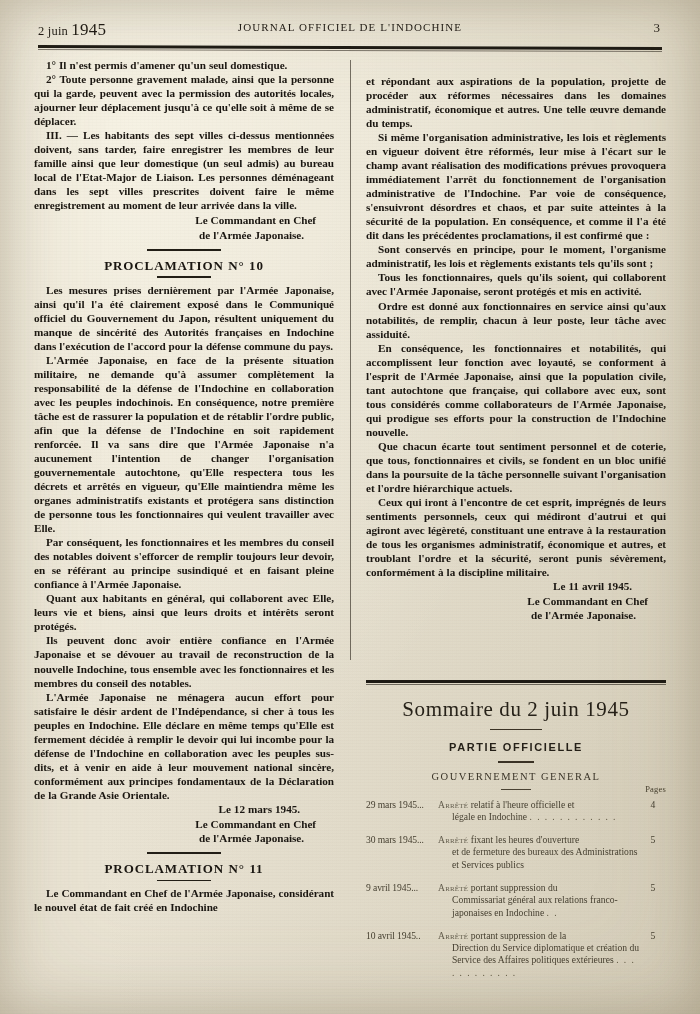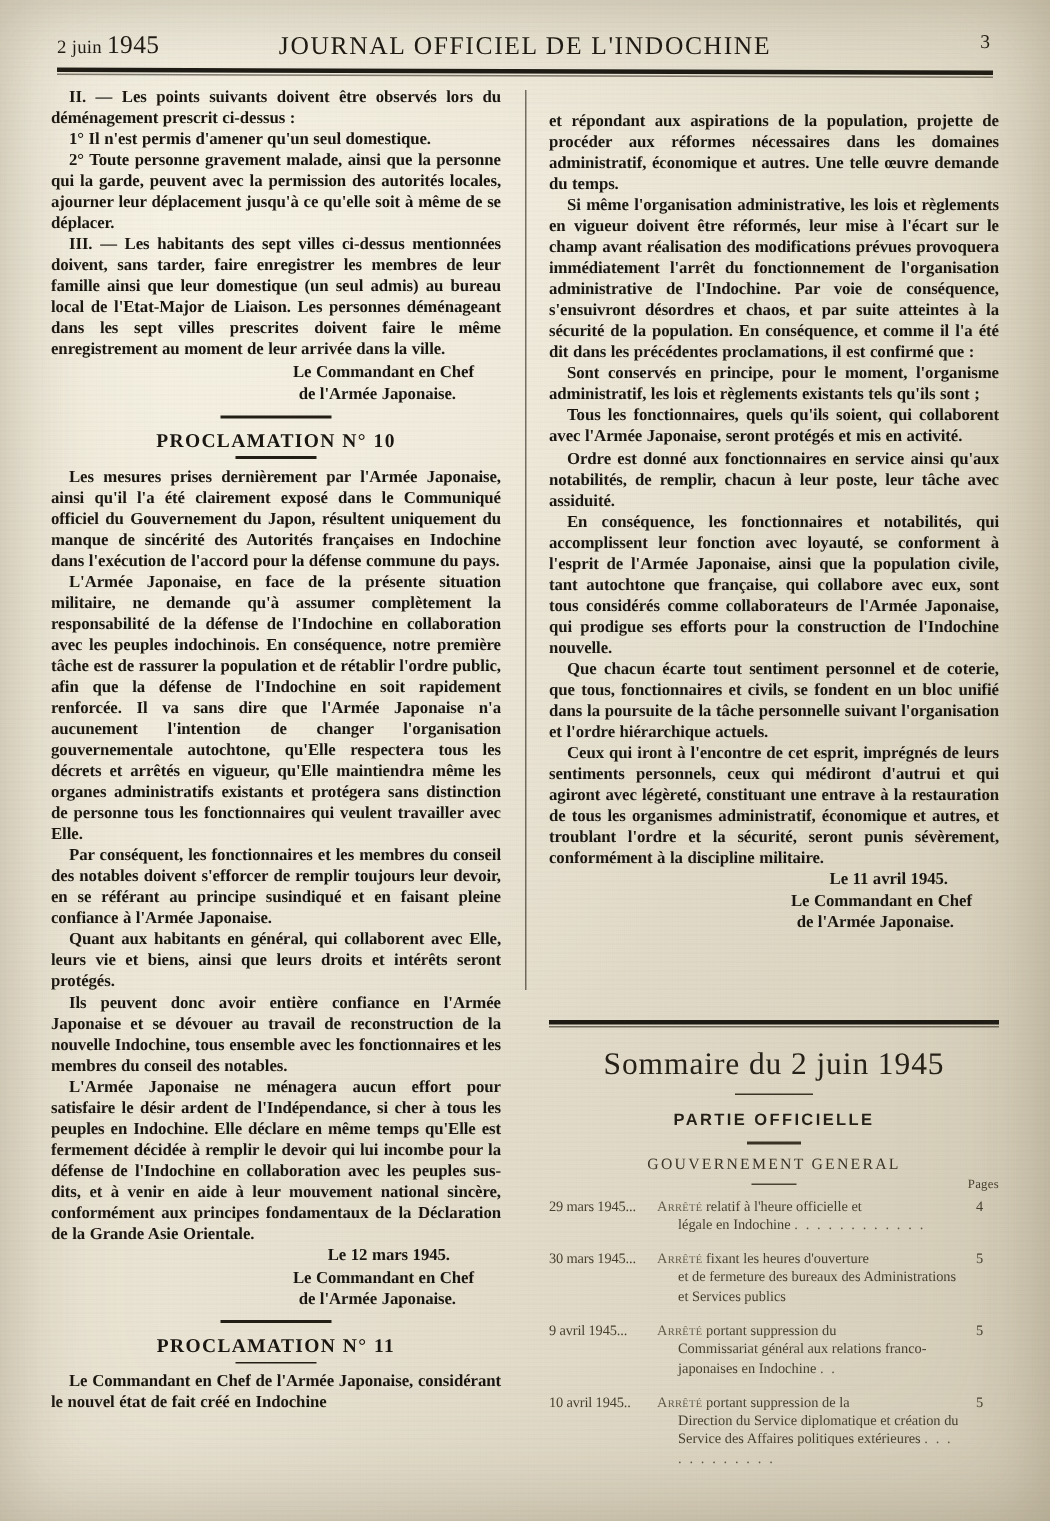--- a/index.html
+++ b/index.html
@@ -27,21 +27,21 @@
     position:absolute;inset:0;pointer-events:none;
     box-shadow:inset 0 0 48px rgba(110,95,65,.30), inset 0 0 110px rgba(120,100,70,.16);
   }
 
   
   .masthead{position:absolute;left:0;right:0;top:18px;height:30px;}
   .mast-date{position:absolute;left:38px;top:2px;font-size:12.5px;letter-spacing:.2px;}
   .mast-date .d-y{font-size:17px;}
   .mast-title{
     position:absolute;left:0;right:0;top:3px;text-align:center;
-    font-size:17px;letter-spacing:1.1px;
+    font-size:11px;letter-spacing:1.1px;
   }
   .mast-page{position:absolute;right:40px;top:2px;font-size:13px;}
   .rule-top{
     position:absolute;left:38px;right:38px;top:46px;height:3px;
     background:#1d1a14;
     transform:rotate(.18deg);
   }
   .rule-top:after{
     content:"";position:absolute;left:0;right:0;top:4px;height:1px;background:rgba(35,30,22,.55);
   }
@@ -130,21 +130,20 @@
     <div class="mast-date"><span>2 juin </span><span class="d-y">1945</span></div>
     <div class="mast-title">JOURNAL OFFICIEL DE L'INDOCHINE</div>
     <div class="mast-page">3</div>
   </div>
   <div class="rule-top"></div>
 
   <div class="col-rule"></div>
 
   <div class="col col-left">
 
-    <p>II. — Les points suivants doivent être observés lors du déménagement prescrit ci-dessus :</p>
     <p>1° Il n'est permis d'amener qu'un seul domestique.</p>
     <p>2° Toute personne gravement malade, ainsi que la personne qui la garde, peuvent avec la permission des autorités locales, ajourner leur déplacement jusqu'à ce qu'elle soit à même de se déplacer.</p>
     <p>III. — Les habitants des sept villes ci-dessus mentionnées doivent, sans tarder, faire enregistrer les membres de leur famille ainsi que leur domestique (un seul admis) au bureau local de l'Etat-Major de Liaison. Les personnes déménageant dans les sept villes prescrites doivent faire le même enregistrement au moment de leur arrivée dans la ville.</p>
 
     <div class="sig">
       <div class="l2">Le Commandant en Chef</div>
       <div class="l3">de l'Armée Japonaise.</div>
     </div>
 
     <div class="divider"></div>

